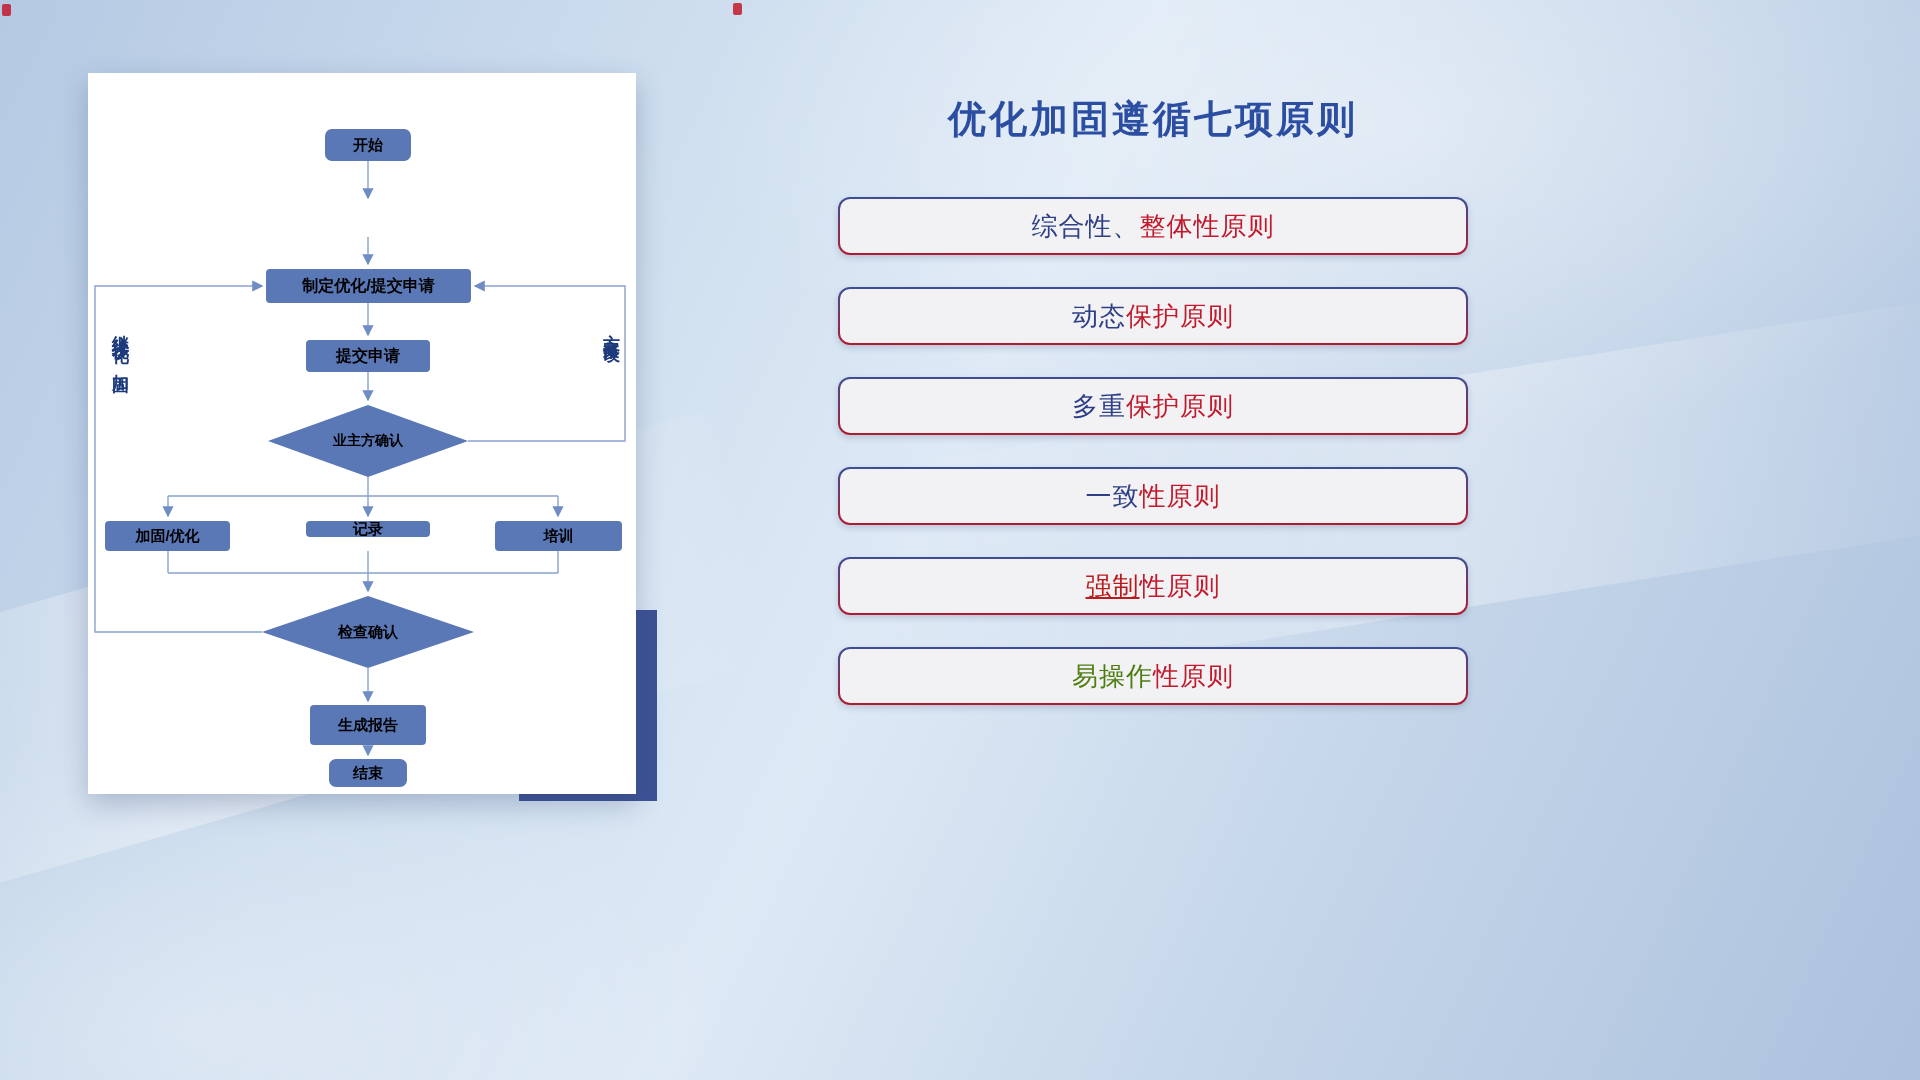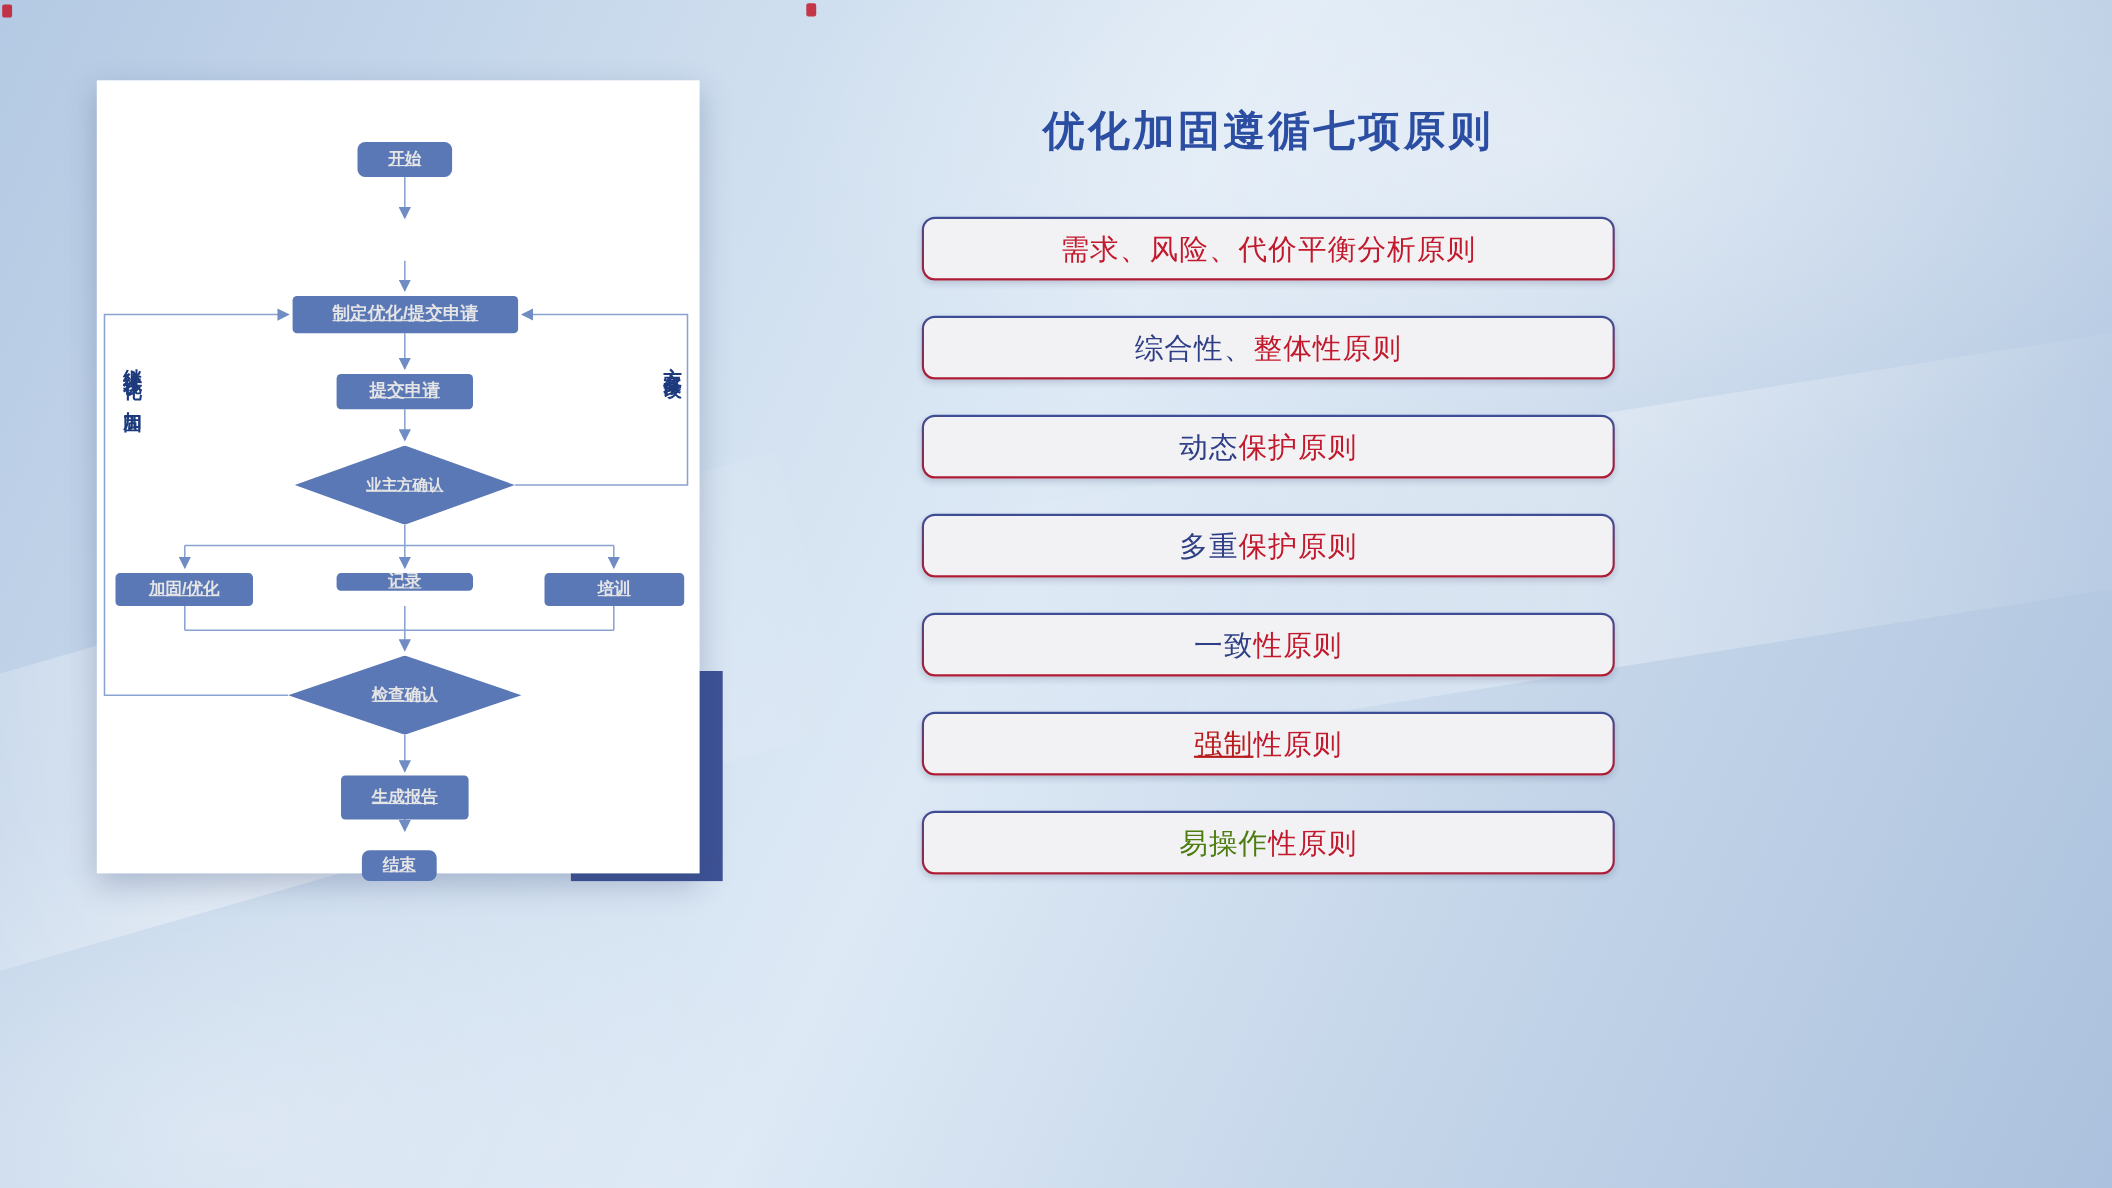--- a/index.html
+++ b/index.html
@@ -18,22 +18,22 @@
     background:linear-gradient(100deg,rgba(255,255,255,0),rgba(255,255,255,.32),rgba(255,255,255,0));}
   .speck{position:absolute;background:var(--principle_red,#c2192d);border-radius:2px;opacity:.85;}
 
   
   .accent-block{position:absolute;left:519px;top:610px;width:138px;height:191px;
     background:var(--accent_navy_block,#3d5295);z-index:1;}
   .card{position:absolute;left:88px;top:73px;width:548px;height:721px;background:var(--card_bg,#fff);
     z-index:2;box-shadow:0 10px 26px rgba(45,65,110,.28);}
   .connectors{position:absolute;left:0;top:0;}
   .node{position:absolute;display:flex;align-items:center;justify-content:center;text-align:right;
-    background:var(--node_fill,#5a77b6);color:#e5e5e5;font-weight:bold;font-size:15px;border-radius:4px;
-    line-height:1.1;z-index:3;text-decoration:underline;}
+    background:var(--node_fill,#5a77b6);color:#000000;font-weight:bold;font-size:15px;border-radius:4px;
+    line-height:1.1;z-index:3;}
   .node.rounded{border-radius:7px;}
   .node.diamond{clip-path:polygon(50% 0,100% 50%,50% 100%,0 50%);border-radius:0;font-size:14px;}
   .vlabel{position:absolute;writing-mode:vertical-rl;text-orientation:upright;z-index:3;
     color:var(--flow_side_label,#1c3a7c);font-weight:bold;font-size:17px;letter-spacing:4px;}
 
   
   .title{position:absolute;left:838px;top:94px;width:630px;margin:0;text-align:center;
     font-size:38px;font-weight:bold;letter-spacing:3px;color:var(--title_blue,#2b4ea2);}
   .principles{position:absolute;left:838px;top:197px;width:630px;display:flex;flex-direction:column;gap:32px;}
   .principle{height:58px;border-radius:12px;padding:2px;box-sizing:border-box;
@@ -85,33 +85,28 @@
 
     <div class="node rounded" style="left:237px;top:56px;width:86px;height:32px">开始</div>
     <div class="node" style="left:178px;top:196px;width:205px;height:34px;font-size:16px">制定优化/提交申请</div>
     <div class="node" style="left:218px;top:267px;width:124px;height:32px;font-size:16px">提交申请</div>
     <div class="node diamond" style="left:180px;top:332px;width:200px;height:72px">业主方确认</div>
     <div class="node" style="left:17px;top:448px;width:125px;height:30px">加固/优化</div>
     <div class="node" style="left:218px;top:448px;width:124px;height:16px">记录</div>
     <div class="node" style="left:407px;top:448px;width:127px;height:30px">培训</div>
     <div class="node diamond" style="left:174px;top:523px;width:212px;height:72px;font-size:15px">检查确认</div>
     <div class="node" style="left:222px;top:632px;width:116px;height:40px">生成报告</div>
-    <div class="node rounded" style="left:241px;top:700px;width:68px;height:28px">结束</div>
+    <div class="node rounded" style="left:241px;top:686px;width:78px;height:28px">结束</div>
 
     <div class="vlabel" style="left:21px;top:248px">继续优化/加固</div>
     <div class="vlabel" style="left:512px;top:248px">方案修改</div>
   </div>
 
   <h1 class="title">优化加固遵循七项原则</h1>
   <div class="principles" id="principles">
-      <div class="principle">
-        <div class="principle-inner">
-          <span style="color: rgb(194, 25, 45);">需求、风险、代价平衡分析原则</span>
-        </div>
-      </div>
       <div class="principle">
         <div class="principle-inner">
           <span style="color: rgb(46, 63, 134);">综合性、</span>
           <span style="color: rgb(194, 25, 45);">整体性原则</span>
         </div>
       </div>
       <div class="principle">
         <div class="principle-inner">
           <span style="color: rgb(46, 63, 134);">动态</span>
           <span style="color: rgb(194, 25, 45);">保护原则</span>

